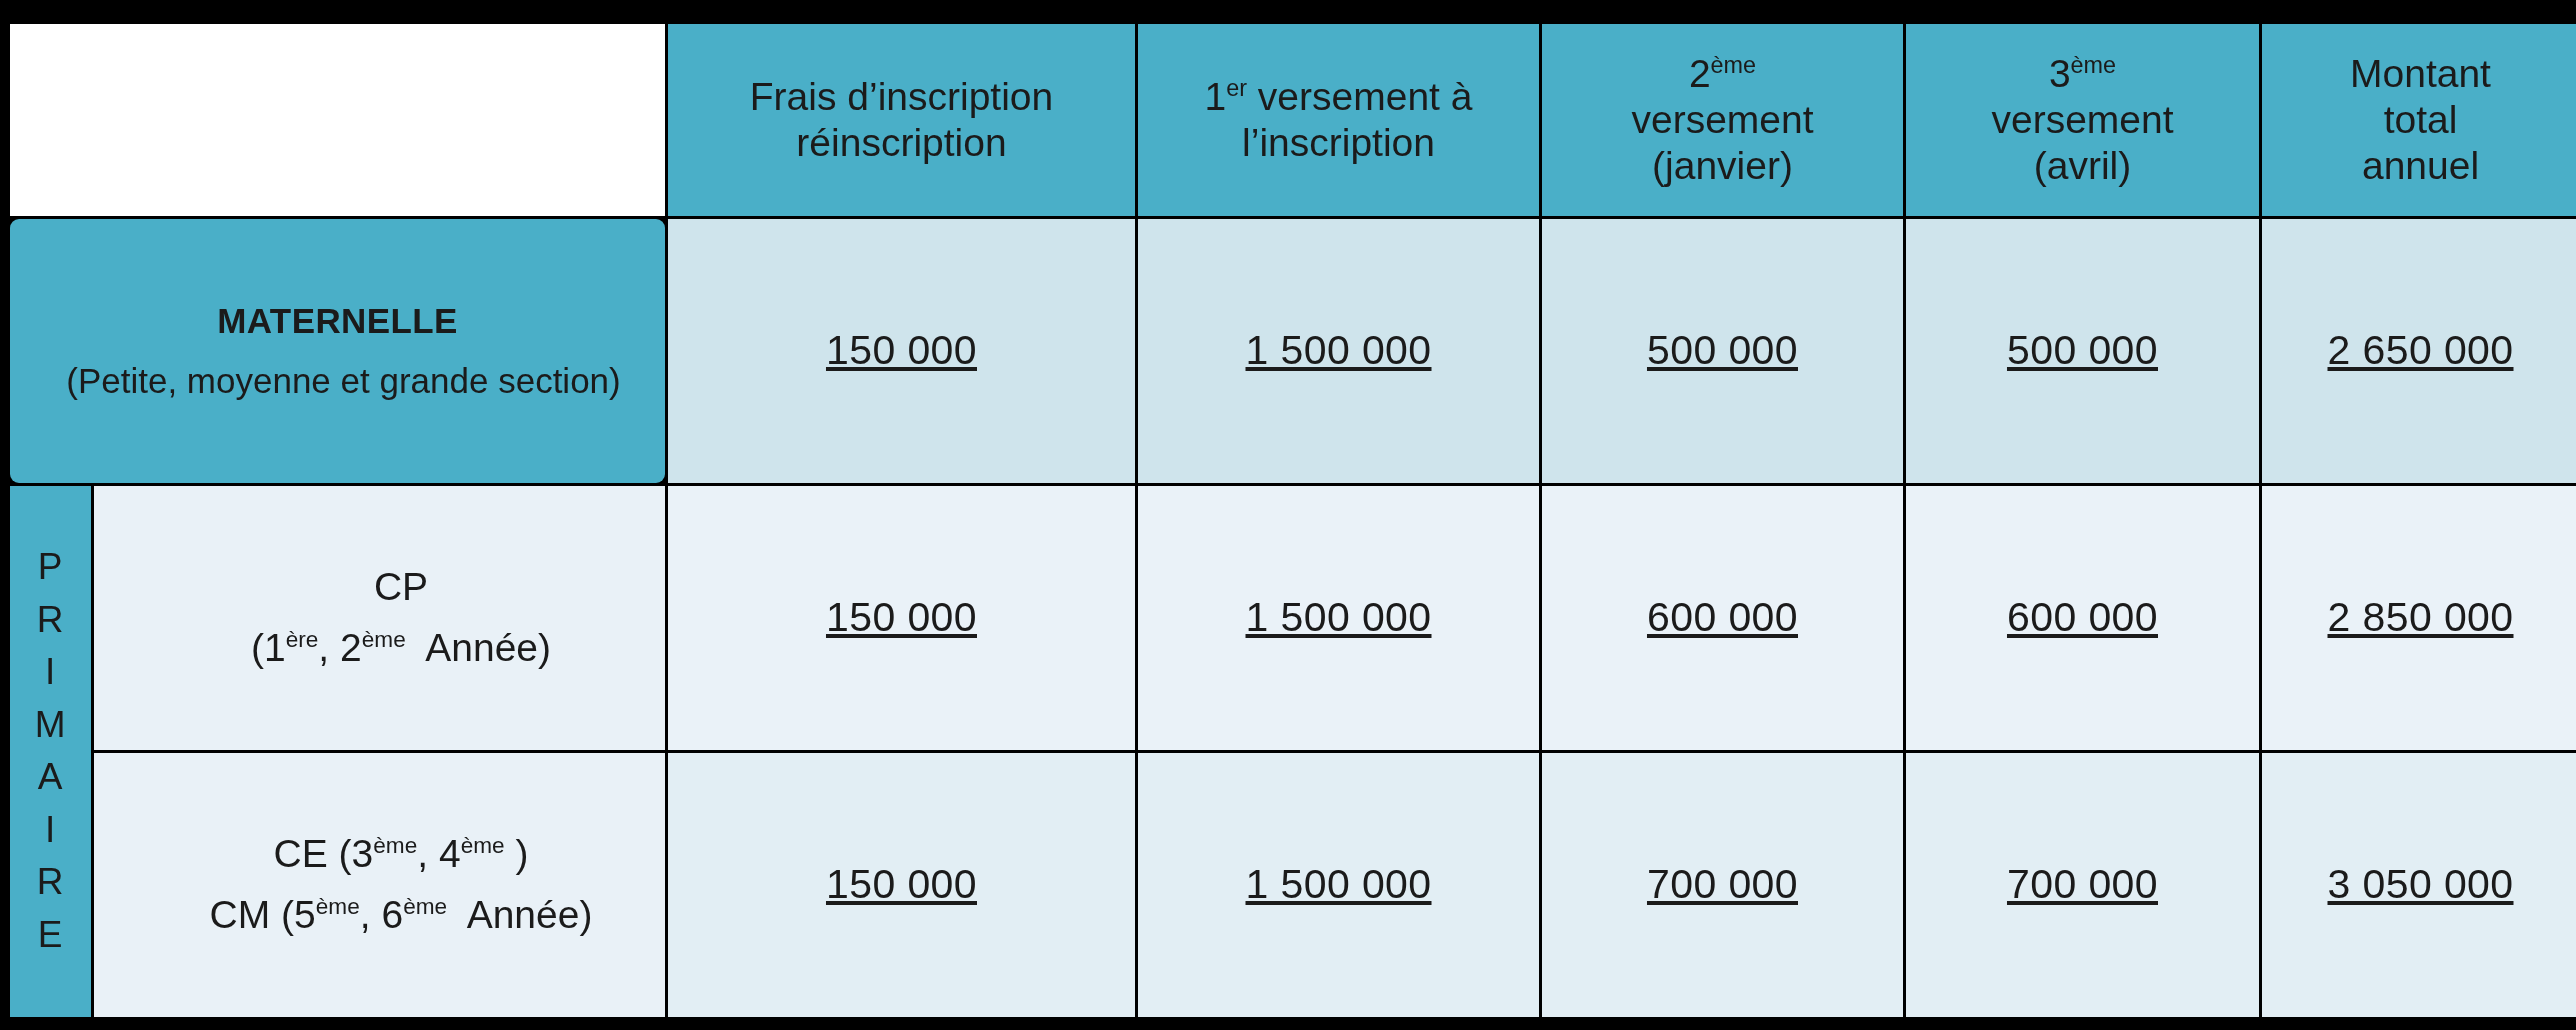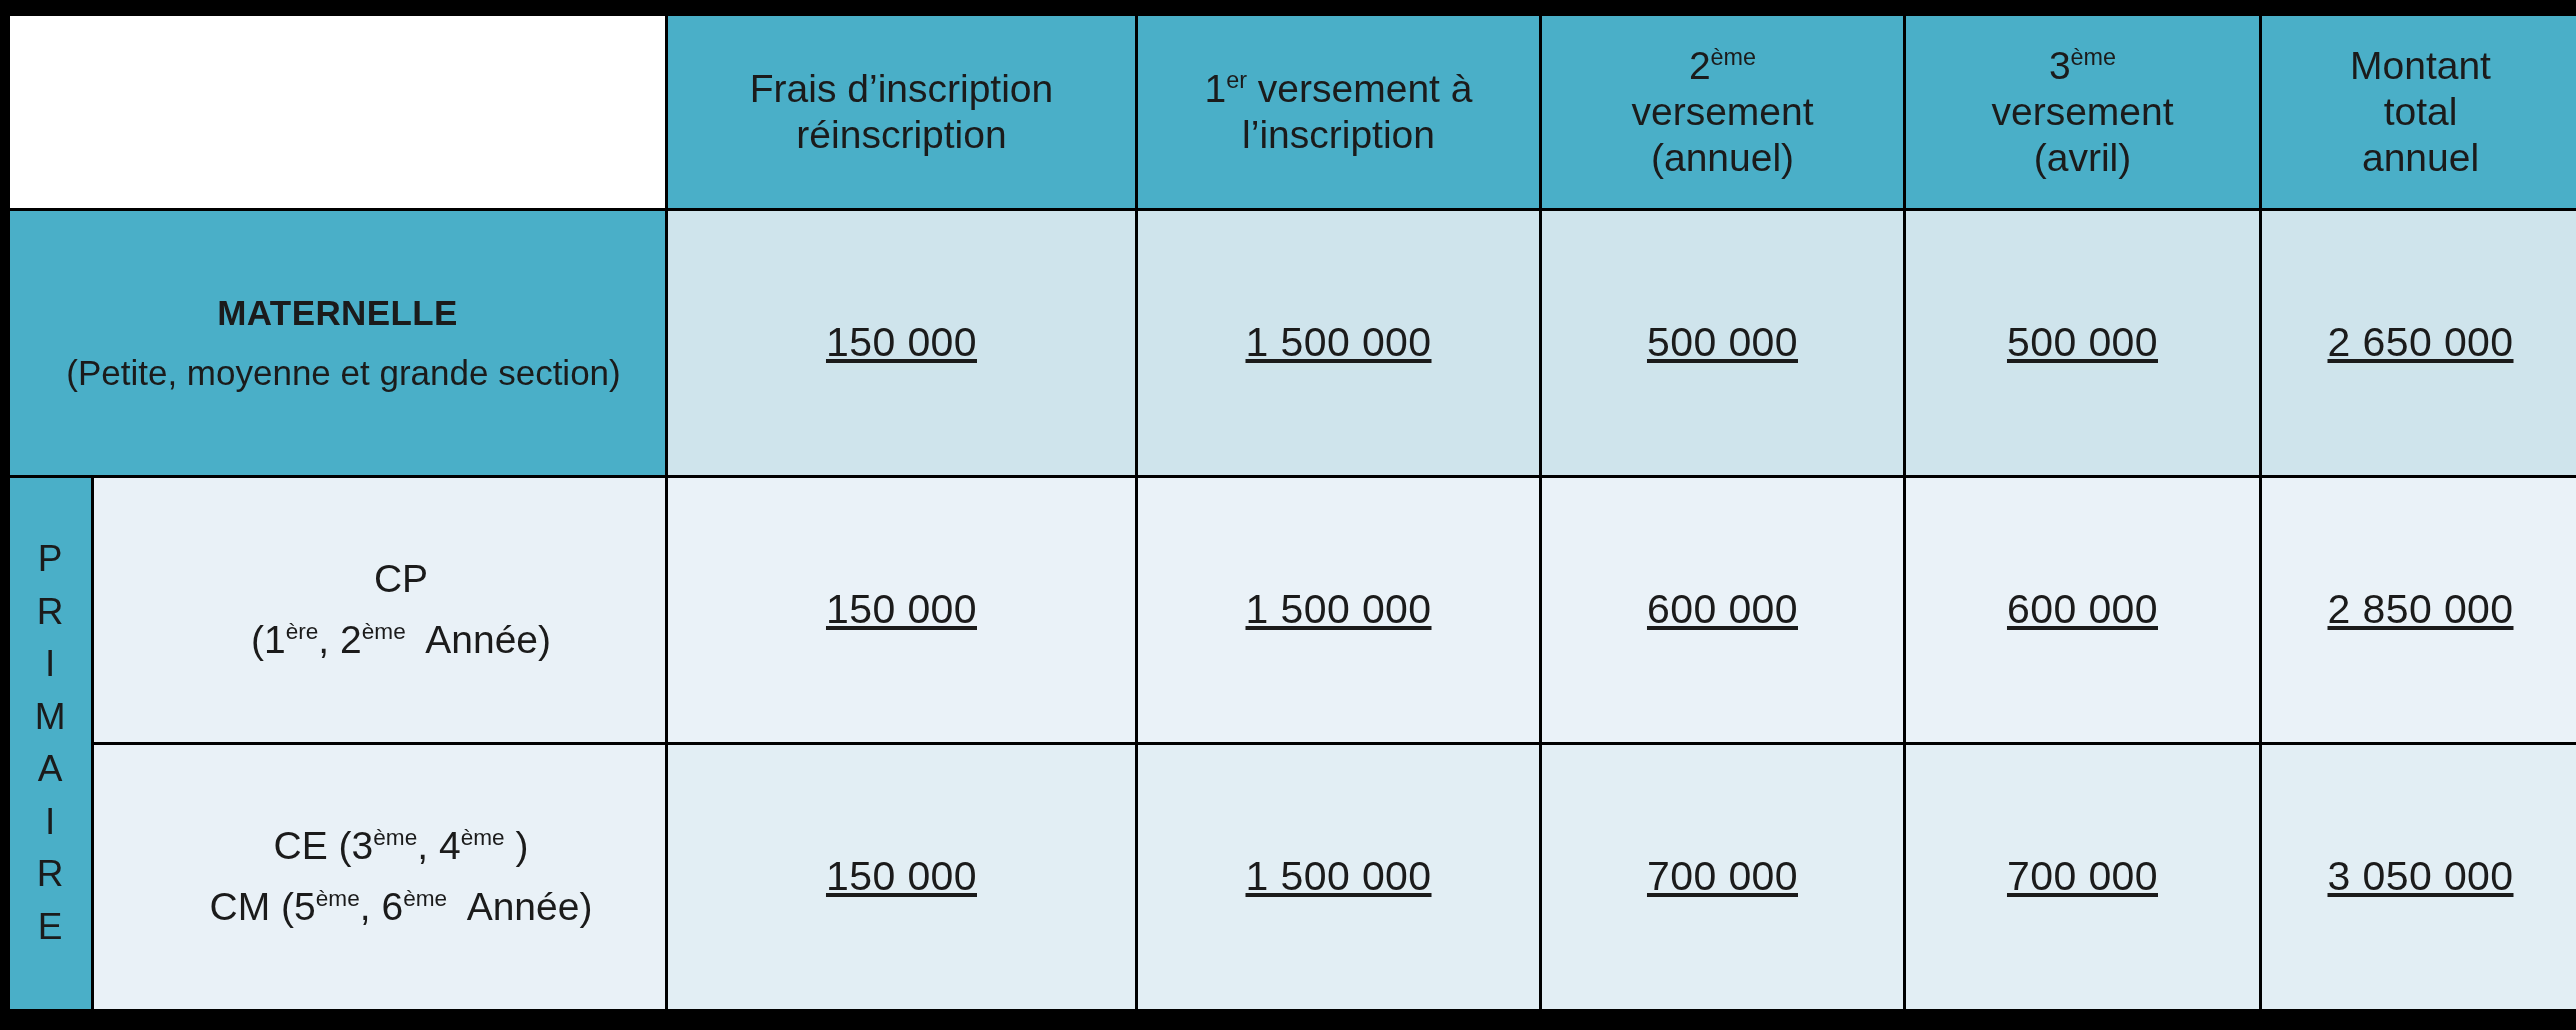--- a/index.html
+++ b/index.html
@@ -10,21 +10,21 @@
   body {
     width: 2576px;
     height: 1031px;
     font-family: "Liberation Sans", sans-serif;
     overflow: hidden;
   }
 
   .sheet {
     position: absolute;
     left: 0;
-    top: 4px;
+    top: 12px;
     width: 2576px;
     height: 734px;
     background: #000000;
   }
 
   table.fees {
     position: absolute;
     left: 7px;
     top: 8.8px;
     width: 2562px;
@@ -70,20 +70,21 @@
     line-height: 0;
   }
 
   
   .cat-mater {
     background: #4aafc8;
     color: #ffffff;
     font-size: 35px;
     line-height: 1.35;
     padding: 8.8px 23px;
+    border-radius: 9px;
   }
   .cat-mater .cat-title {
     font-weight: bold;
     letter-spacing: 0.4px;
     display: block;
     margin-bottom: 12.3px;
   }
   .cat-mater .cat-sub {
     display: block;
     font-weight: normal;
@@ -161,21 +162,21 @@
         <div>Frais d’inscription</div>
         <div>réinscription</div>
       </td>
       <td class="hdr">
         <div>1<sup>er</sup> versement à</div>
         <div>l’inscription</div>
       </td>
       <td class="hdr">
         <div>2<sup>ème</sup></div>
         <div>versement</div>
-        <div>(annuel)</div>
+        <div>(janvier)</div>
       </td>
       <td class="hdr">
         <div>3<sup>ème</sup></div>
         <div>versement</div>
         <div>(avril)</div>
       </td>
       <td class="hdr">
         <div>Montant</div>
         <div>total</div>
         <div>annuel</div>

